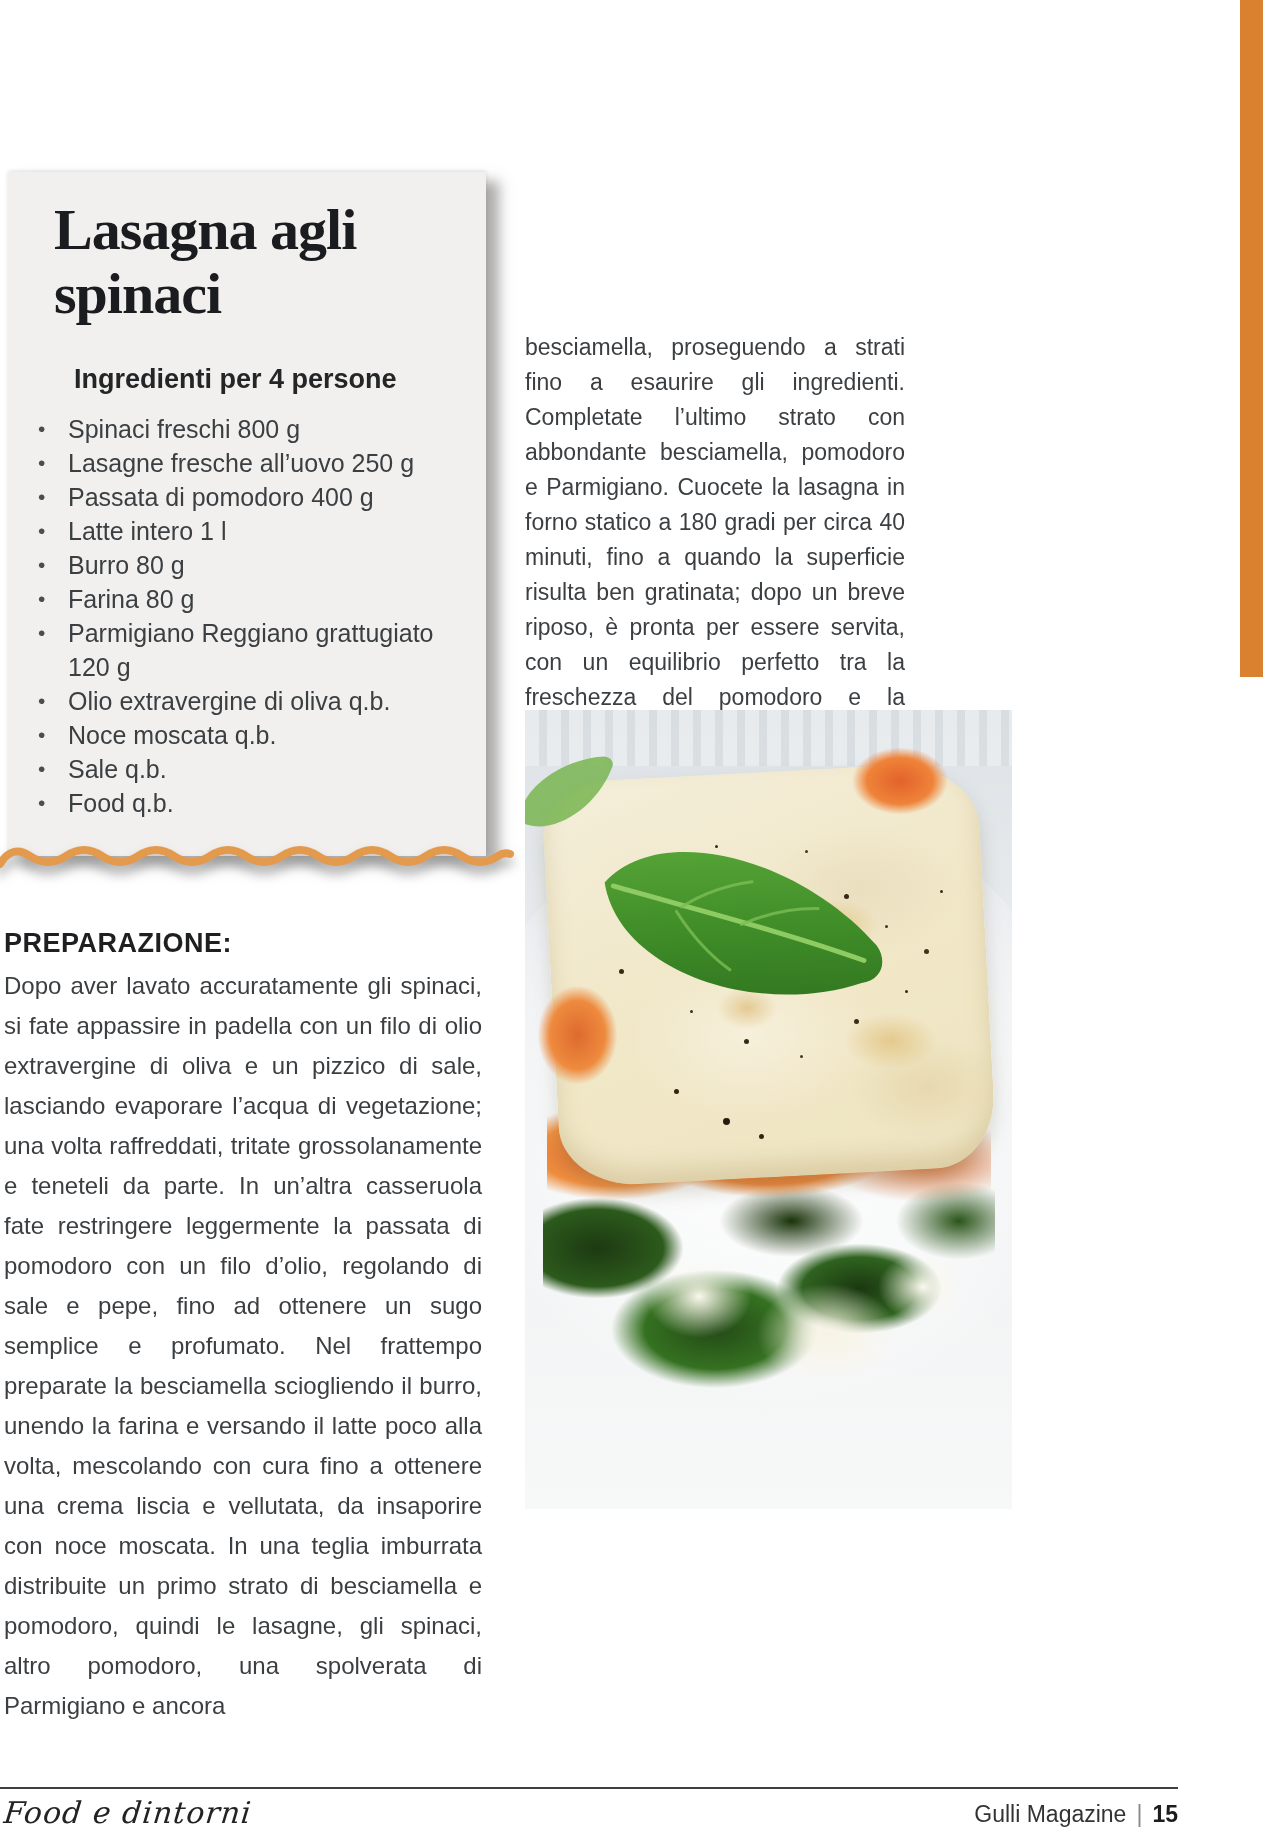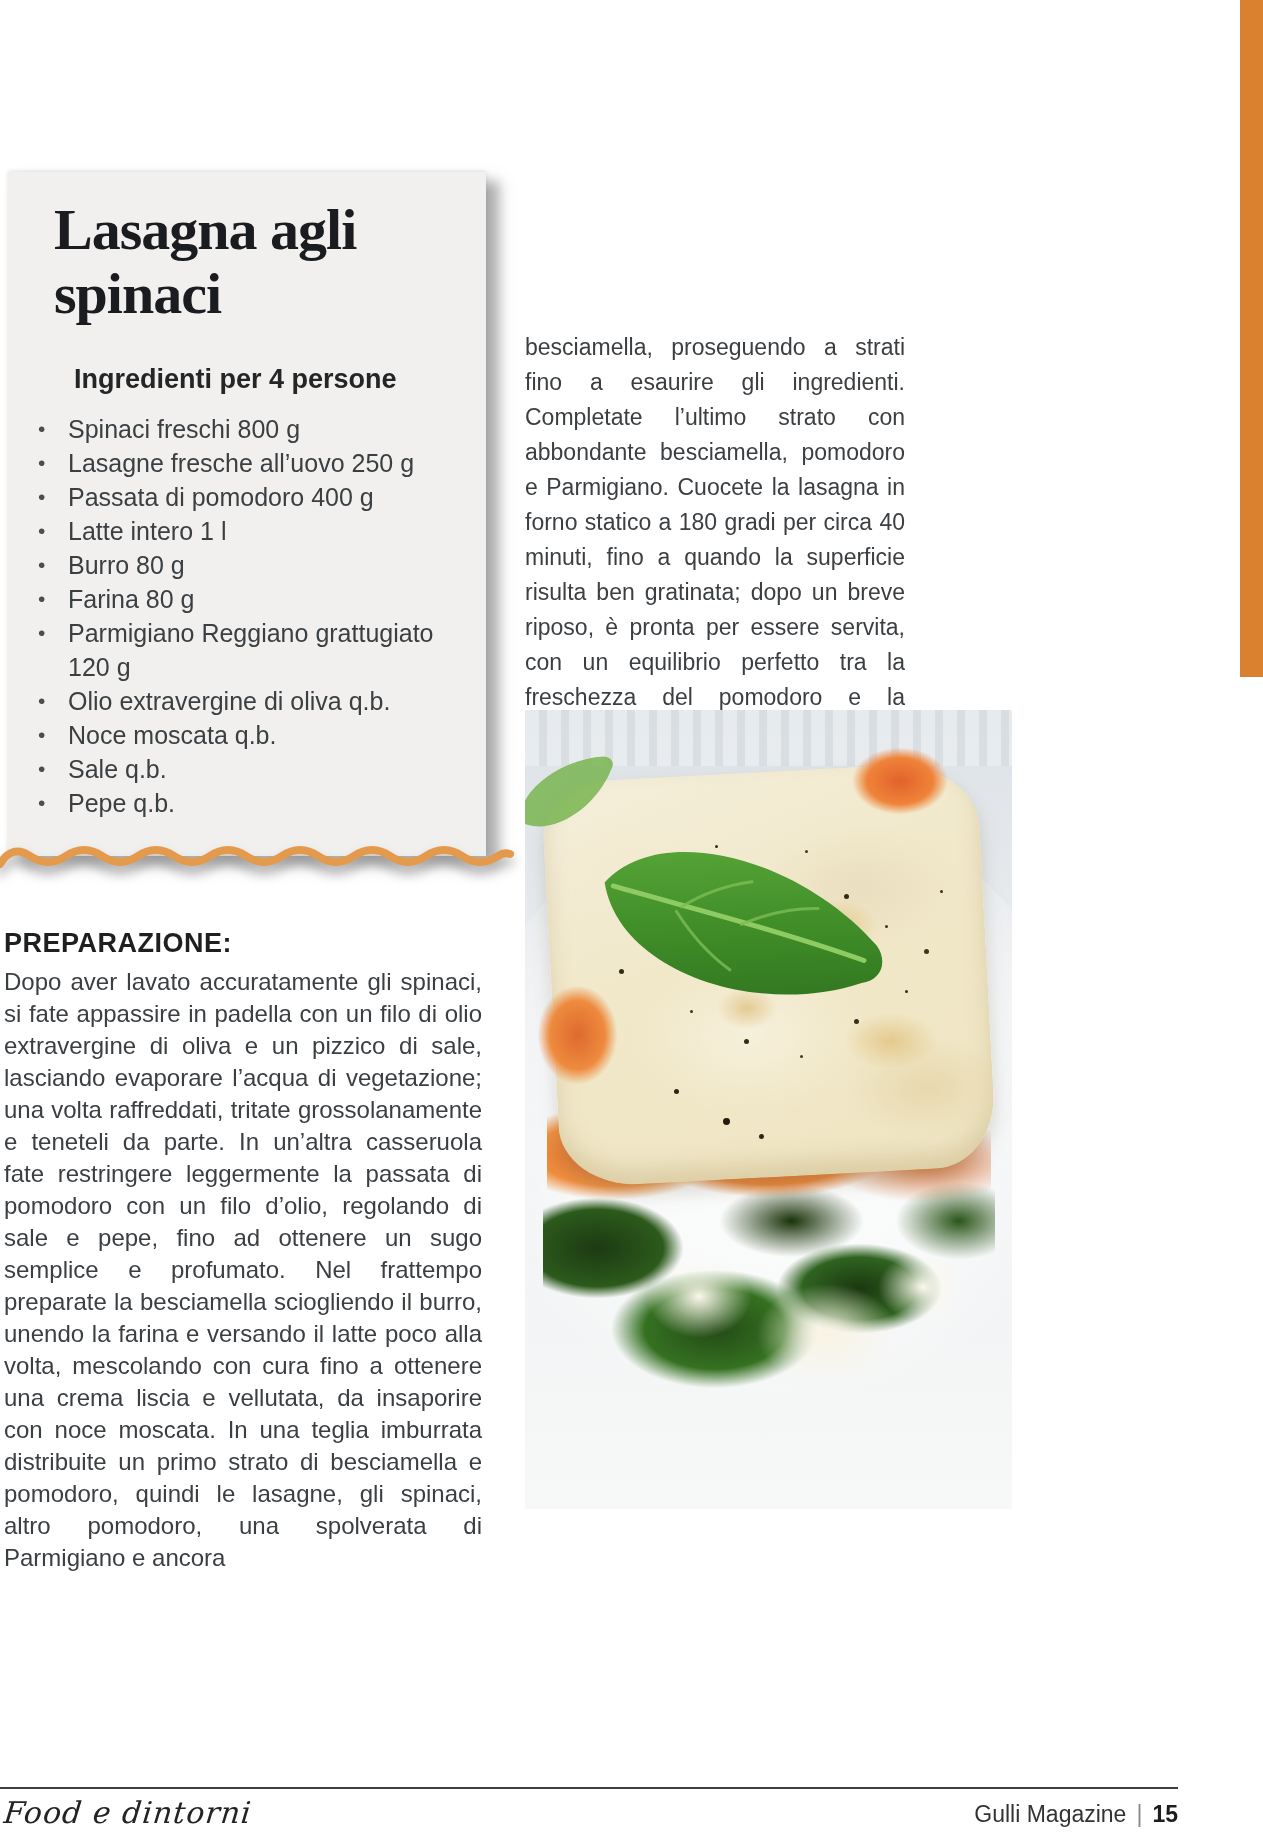--- a/index.html
+++ b/index.html
@@ -41,21 +41,21 @@
     position:absolute;left:525px;top:330px;width:380px;
     font-size:23px;line-height:35px;text-align:justify;color:#3b3f42;
   }
   
   .prep-heading{
     position:absolute;left:4px;top:928px;
     font-size:27px;font-weight:700;color:#1e1f21;letter-spacing:.5px;
   }
   .prep-text{
     position:absolute;left:4px;top:966px;width:478px;
-    font-size:24px;line-height:32px;text-align:justify;color:#3b3f42;
+    font-size:24px;line-height:40px;text-align:justify;color:#3b3f42;
   }
   
   .photo{
     position:absolute;left:525px;top:710px;width:487px;height:799px;overflow:hidden;
     background:linear-gradient(180deg,#dde2e6 0%,#e8ebee 28%,#f1f3f4 62%,#f7f8f8 100%);
   }
   .plate-facets{position:absolute;left:0;top:0;width:100%;height:56px;
     background:repeating-linear-gradient(90deg,rgba(255,255,255,.55) 0 14px,rgba(198,205,211,.45) 14px 22px);
     opacity:.55;}
   .plate-glow{position:absolute;left:-60px;top:90px;width:620px;height:620px;border-radius:50%;
@@ -180,21 +180,21 @@
           <span class="ing-text">Noce moscata q.b.</span>
         </li>
 
         <li>
           <span class="ing-bullet">•</span>
           <span class="ing-text">Sale q.b.</span>
         </li>
 
         <li>
           <span class="ing-bullet">•</span>
-          <span class="ing-text">Pepe q.b.</span>
+          <span class="ing-text">Food q.b.</span>
         </li>
       </ul>
   </div>
 
   <svg class="wave-edge" viewBox="0 0 510 36" aria-hidden="true">
     <path d="M0 24 Q12 4 30 16 Q48 28 66 16 Q84 4 102 16 Q120 28 138 16 Q156 4 174 16 Q192 28 210 16 Q228 4 246 16 Q264 28 282 16 Q300 4 318 16 Q336 28 354 16 Q372 4 390 16 Q408 28 426 16 Q444 4 462 16 Q480 28 498 16 Q504 12 510 14" fill="none" stroke="#E49A4D" stroke-width="8" stroke-linecap="round"></path>
   </svg>
 
   <div class="continuation">besciamella, proseguendo a strati fino a esaurire gli ingredienti. Completate l’ultimo strato con abbondante besciamella, pomodoro e Parmigiano. Cuocete la lasagna in forno statico a 180 gradi per circa 40 minuti, fino a quando la superficie risulta ben gratinata; dopo un breve riposo, è pronta per essere servita, con un equilibrio perfetto tra la freschezza del pomodoro e la morbidezza degli spinaci.</div>
 

